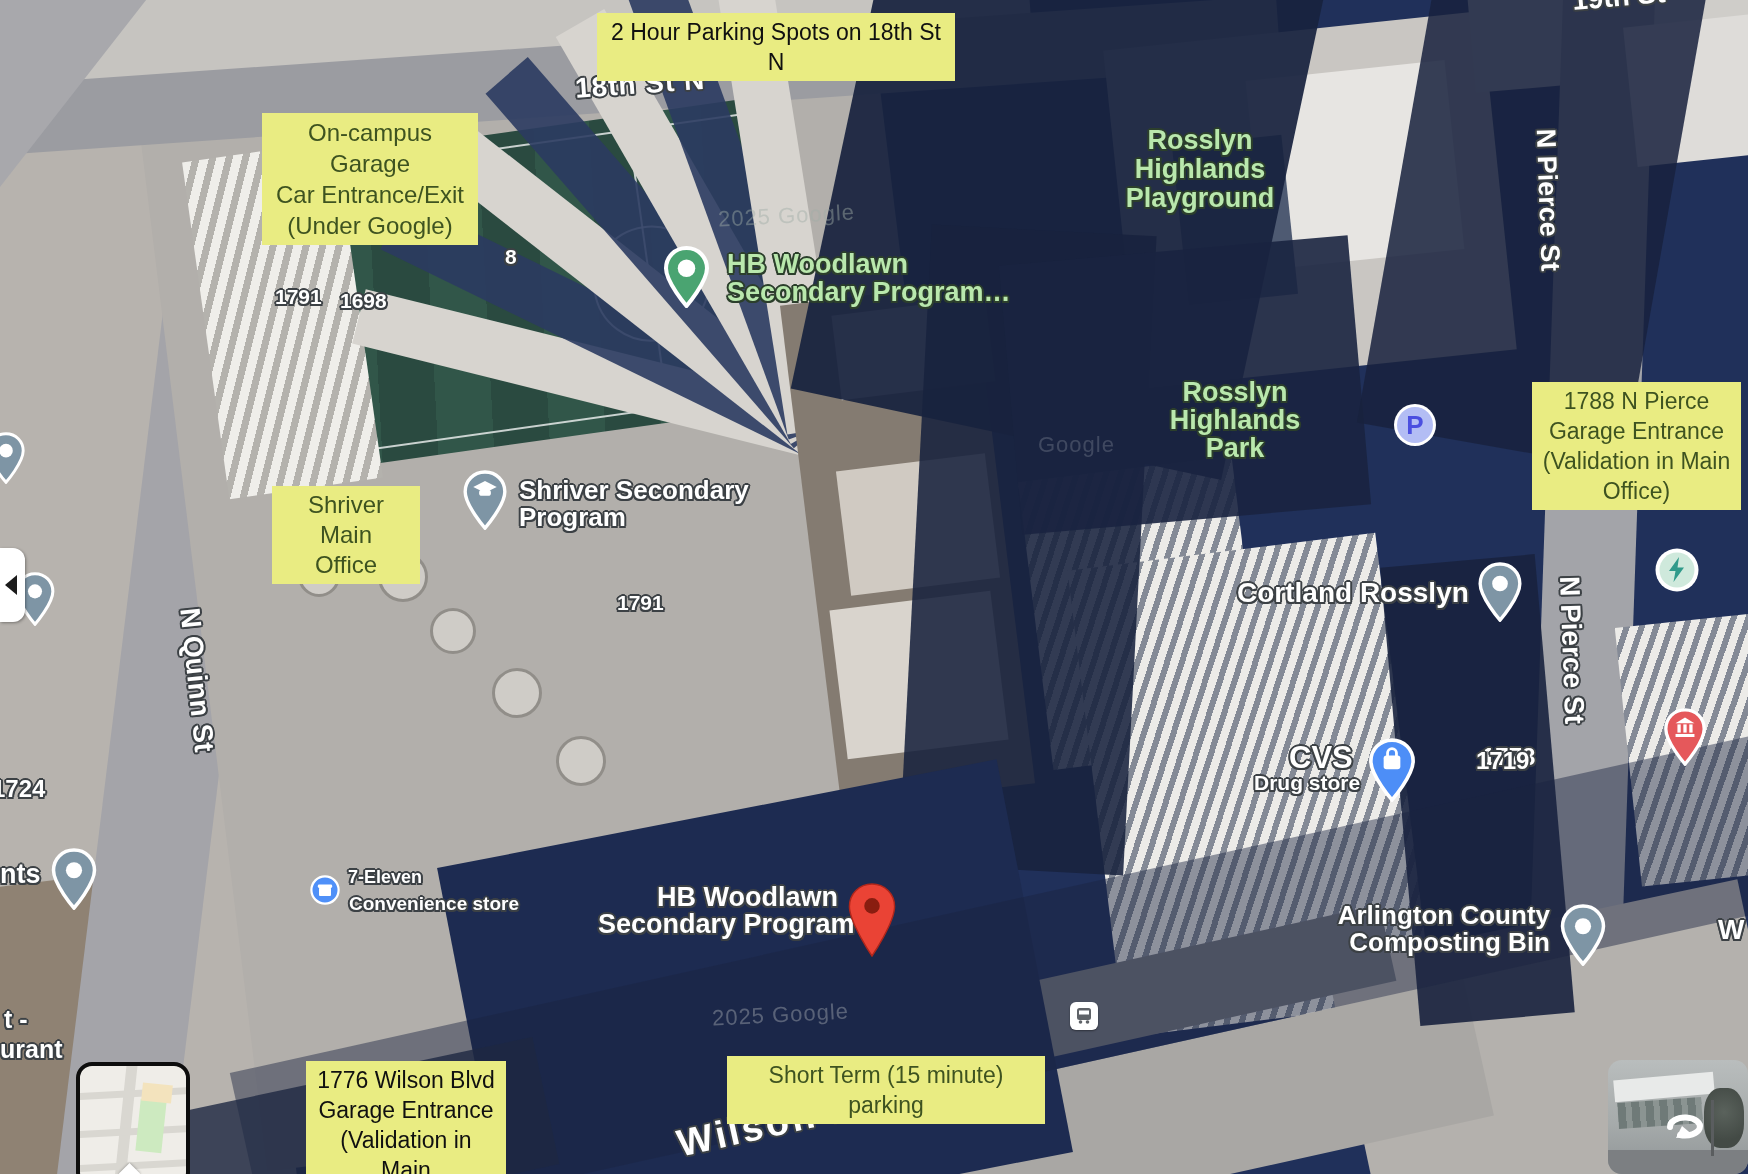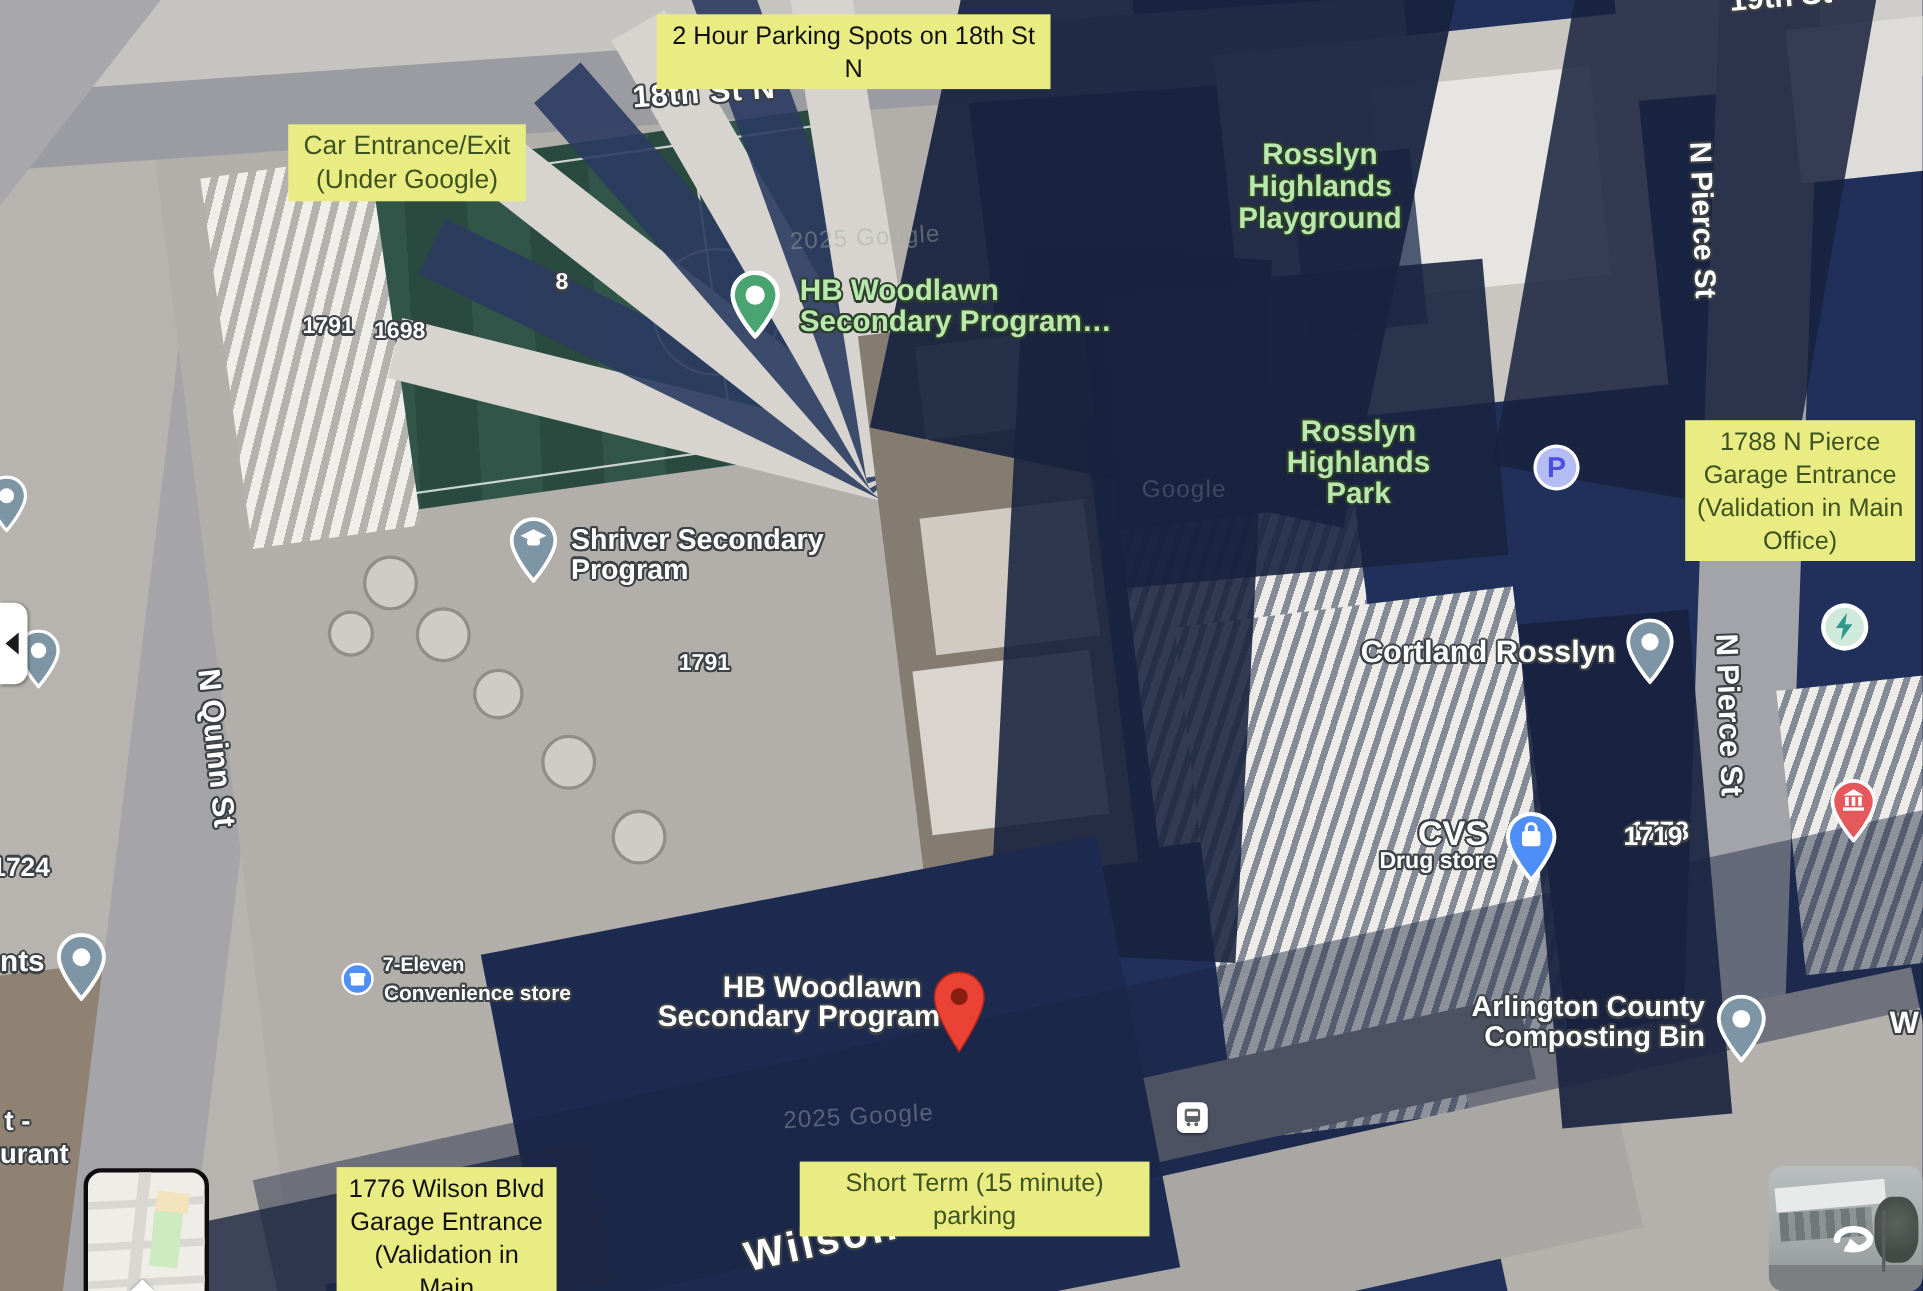--- a/index.html
+++ b/index.html
@@ -249,22 +249,27 @@
   </div>
 
   <div style="position:absolute;left:0;top:548px;width:25px;height:74px;background:#fff;border-radius:0 12px 12px 0;box-shadow:1px 1px 3px rgba(0,0,0,.35);">
     <span style="position:absolute;left:5px;top:27px;width:0;height:0;border-top:10px solid transparent;border-bottom:10px solid transparent;border-right:12px solid #1b1b1b;"></span>
   </div>
 
   <div class="ann black" style="left:597px;top:13px;width:340px;">
     <div>2 Hour Parking Spots on 18th St N</div>
   </div>
   <div class="ann green" style="left:262px;top:113px;width:198px;font-size:24px;line-height:31px;">
+    <div>On-campus Garage</div>
     <div>Car Entrance/Exit</div>
     <div>(Under Google)</div>
+  </div>
+  <div class="ann green" style="left:272px;top:486px;width:130px;font-size:24px;">
+    <div>Shriver Main</div>
+    <div>Office</div>
   </div>
   <div class="ann green" style="left:1532px;top:382px;width:191px;">
     <div>1788 N Pierce</div>
     <div>Garage Entrance</div>
     <div>(Validation in Main</div>
     <div>Office)</div>
   </div>
   <div class="ann black" style="left:306px;top:1061px;width:182px;">
     <div>1776 Wilson Blvd</div>
     <div>Garage Entrance</div>

